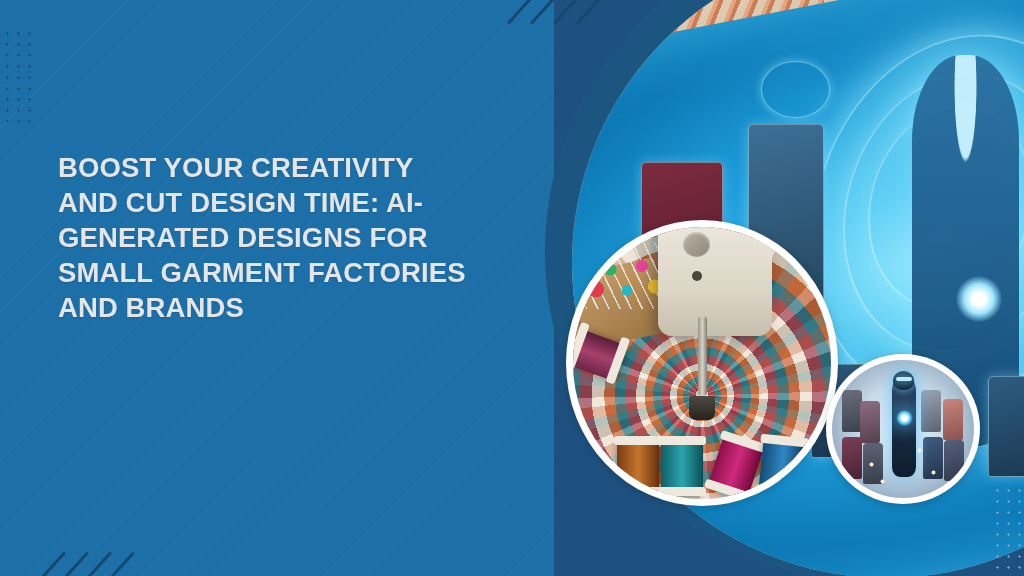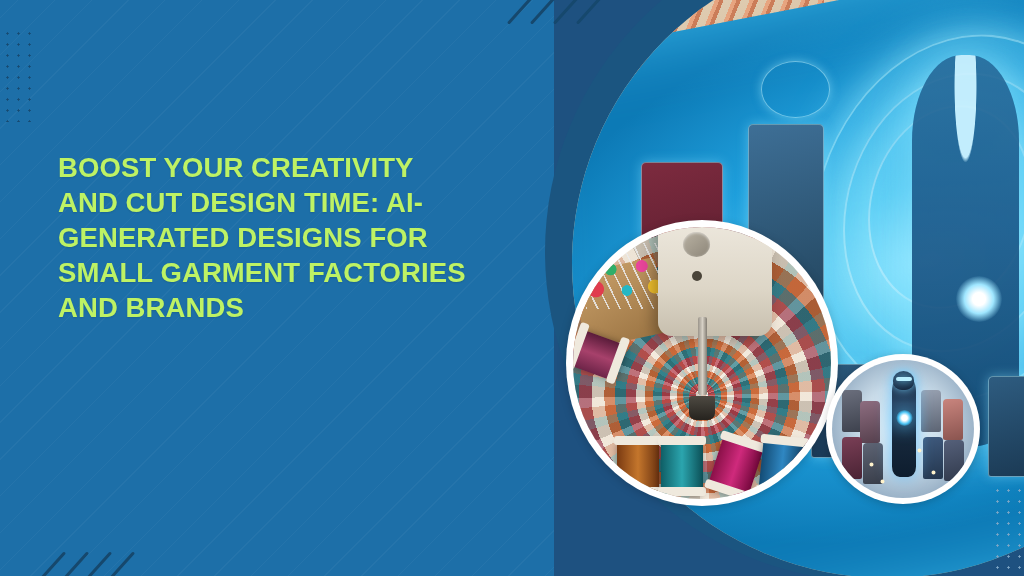--- a/index.html
+++ b/index.html
@@ -318,21 +318,21 @@
   .strokes-bl { left:52px; top:548px; width:100px; height:34px; }
   .strokes-tl { left:518px; top:-6px;  width:100px; height:34px; }
 
   
   .headline-wrap {
     position:absolute;
     left:58px; top:150px;
     width:420px;
   }
   .headline {
-    color:#bef264;
+    color:#e5e5e5;
     font-size:27.5px;
     line-height:35px;
     font-weight:700;
     letter-spacing:0.1px;
     text-transform:uppercase;
     text-shadow:0 1px 2px rgba(0,0,0,.12);
   }
 </style>
 </head>
 <body>

